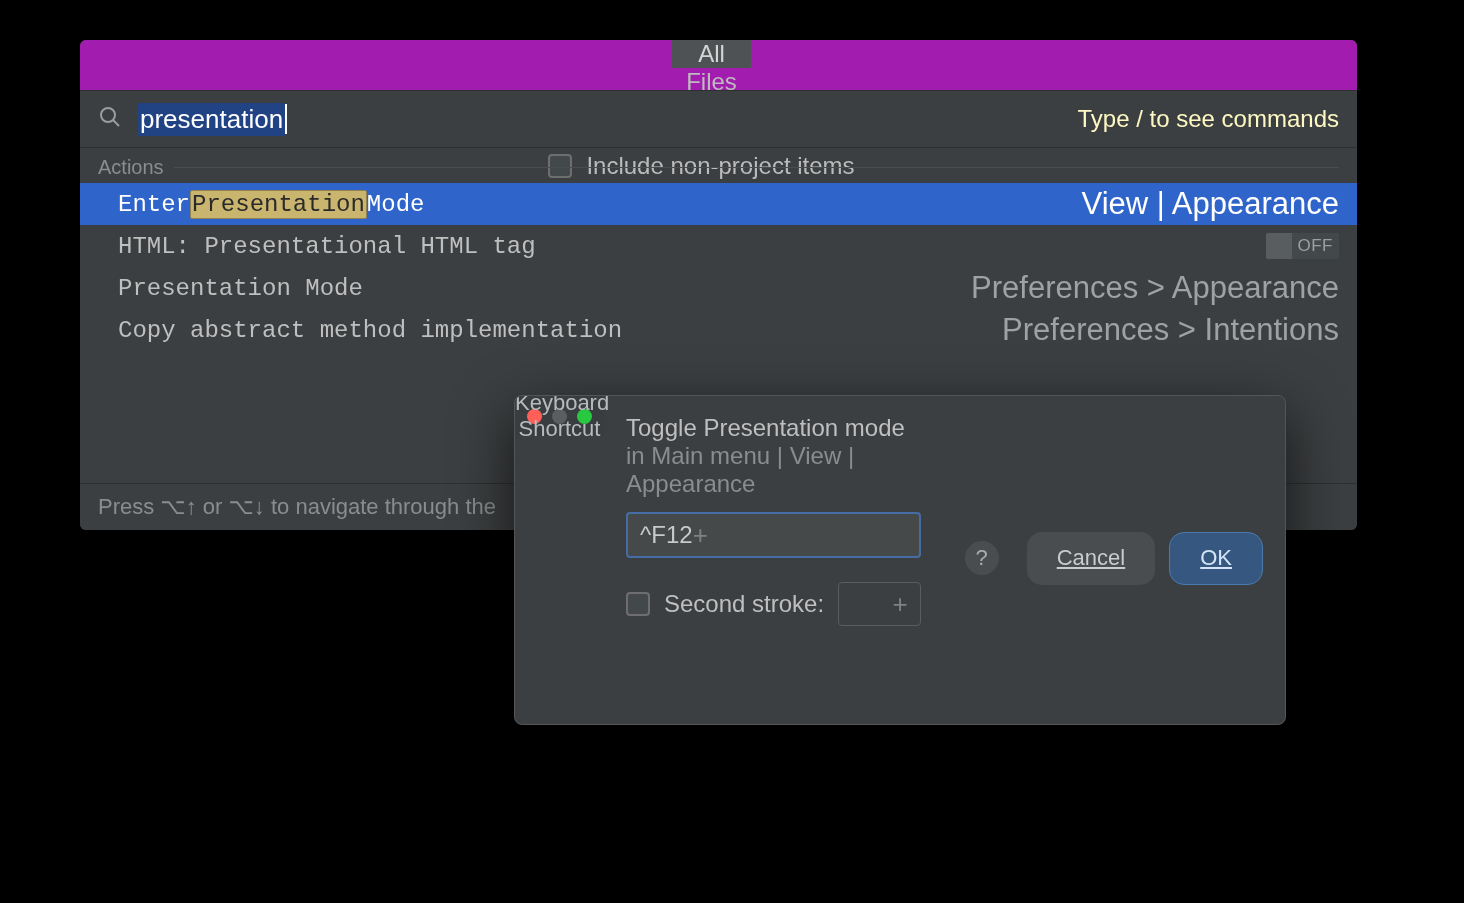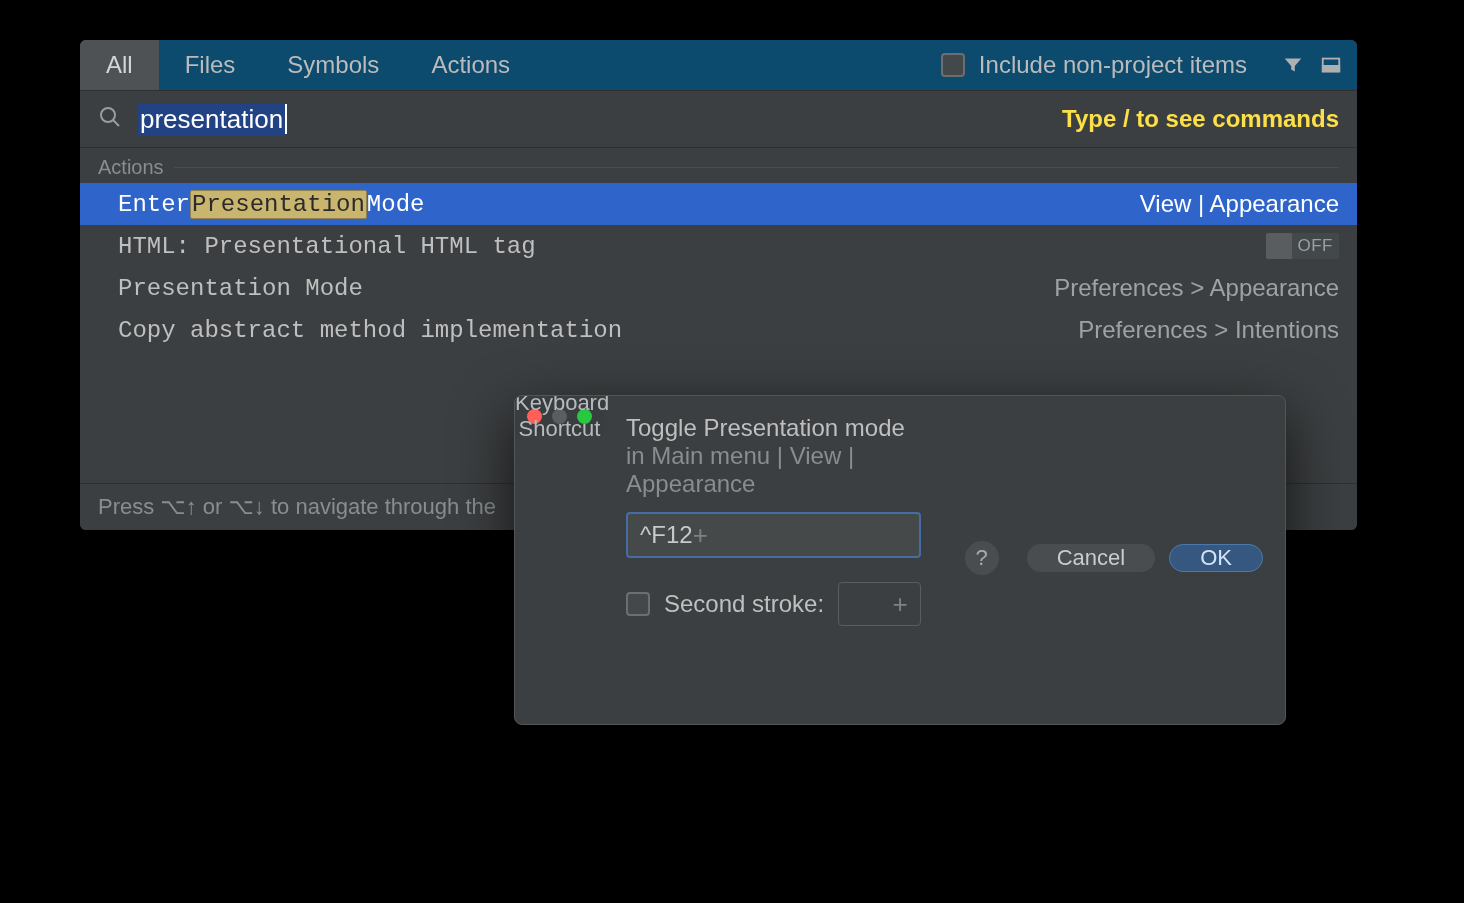--- a/index.html
+++ b/index.html
@@ -24,22 +24,23 @@
     box-shadow: 0 10px 40px rgba(0,0,0,0.6);
     display: flex;
     flex-direction: column;
     overflow: hidden;
   }
 
   .tabs-row {
     display: flex;
     align-items: center;
     height: 50px;
-    background: #0c4a6e;
+    background: #a21caf;
     padding-right: 14px;
+    flex-direction: column;
   }
   .tab {
     padding: 0 26px;
     height: 100%;
     display: flex;
     align-items: center;
     color: #bbbbbb;
     font-size: 24px;
     cursor: pointer;
   }
@@ -95,24 +96,23 @@
     background: #214283;
     padding: 1px 2px;
     color: #fff;
   }
   .caret {
     width: 2px; height: 30px;
     background: #fff;
     margin-left: 0px;
   }
   .search-hint {
-    color: #fde047;
+    color: #fef9c3;
     font-size: 24px;
     white-space: nowrap;
-    font-weight: bold;
   }
 
   .section-header {
     padding: 8px 18px 4px 18px;
     color: #8a8d8f;
     font-size: 20px;
     display:flex;
     align-items:center;
     gap:10px;
   }
@@ -130,21 +130,21 @@
     font-size: 24px;
     color: #bfbfbf;
     justify-content: space-between;
     cursor: pointer;
   }
   .result-row.selected {
     background: #2f65ca;
     color: #ffffff;
   }
   .result-left { display: flex; align-items: baseline; gap: 0; font-family: Liberation Mono, monospace; }
-  .result-right { color: #9fa2a4; font-size: 24px; }
+  .result-right { color: #9fa2a4; font-size: 31px; }
   .result-row.selected .result-right { color: #ffffff; }
   .hl {
     background: #c9b56d;
     border: 1px solid #8f8150;
     border-radius: 2px;
     padding: 0 1px;
     color: #3a3a3a;
   }
   .result-row.selected .hl { color: #2a2a2a; }
 
@@ -270,26 +270,27 @@
     width: 34px; height: 34px;
     border-radius: 50%;
     background: #4a4d4f;
     color: #a9abad;
     display:flex;align-items:center;justify-content:center;
     font-size:22px;
     cursor:pointer;
   }
   .dialog-footer .spacer { flex:1; }
   .btn {
-    height: 28px;
+    height: 53px;
     padding: 0 30px;
     border-radius: 15px;
     font-size: 22px;
     display:flex;align-items:center;justify-content:center;
     cursor:pointer;
+    text-decoration:underline;
   }
   .btn.cancel { background: #4a4d4f; color: #c9cbcc; }
   .btn.ok { background: #365880; color: #d2e4f5; border:1px solid #4a79ad; }
 
 </style>
 </head>
 <body>
 
 <div class="search-popup">
 

